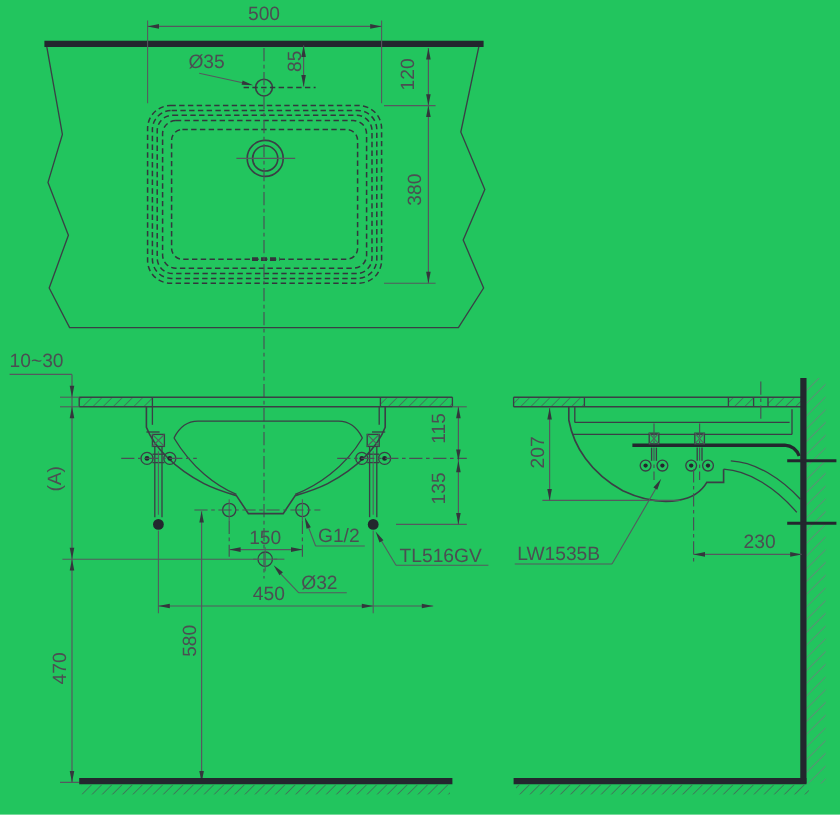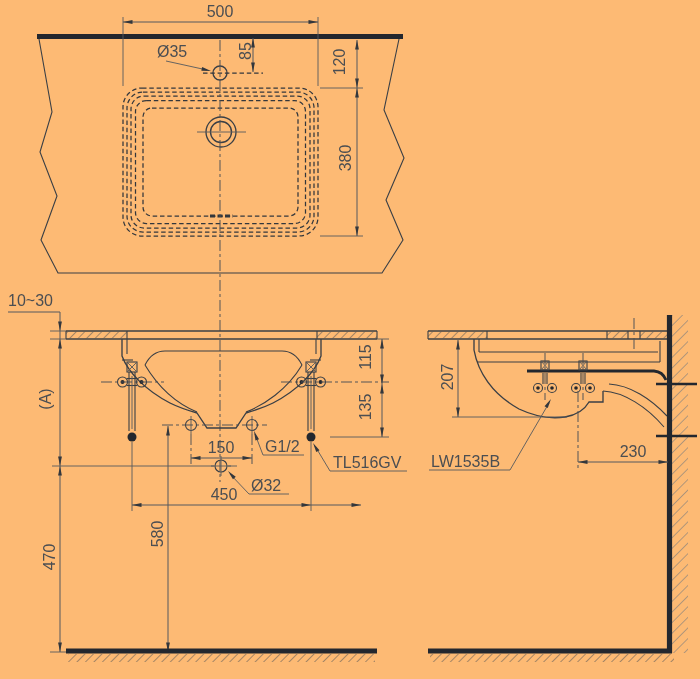--- a/index.html
+++ b/index.html
@@ -1,16 +1,16 @@
 <!DOCTYPE html>
 <html><head>
 <meta charset="utf-8">
 <style>
   html,body{margin:0;padding:0;background:#ffffff;}
-  .stage{position:relative;width:700px;height:679px;background:#fdba74;overflow:hidden;
+  .stage{position:relative;width:700px;height:679px;background:#22c55e;overflow:hidden;
          font-family:"Liberation Sans", sans-serif;}
   svg{display:block;}
   
   .ln   {stroke:#3a3f45;stroke-width:1.35;fill:none;}
   .ln2  {stroke:#3a3f45;stroke-width:1.1;fill:none;}
   .thin {stroke:#55595e;stroke-width:0.9;fill:none;}
   .dim  {stroke:#55595e;stroke-width:1;fill:none;}
   .thick{stroke:#23272e;stroke-width:5.2;fill:none;}
   .bar  {stroke:#23272e;stroke-width:2.8;fill:none;}
   .tick {stroke:#23272e;stroke-width:2.4;fill:none;}

